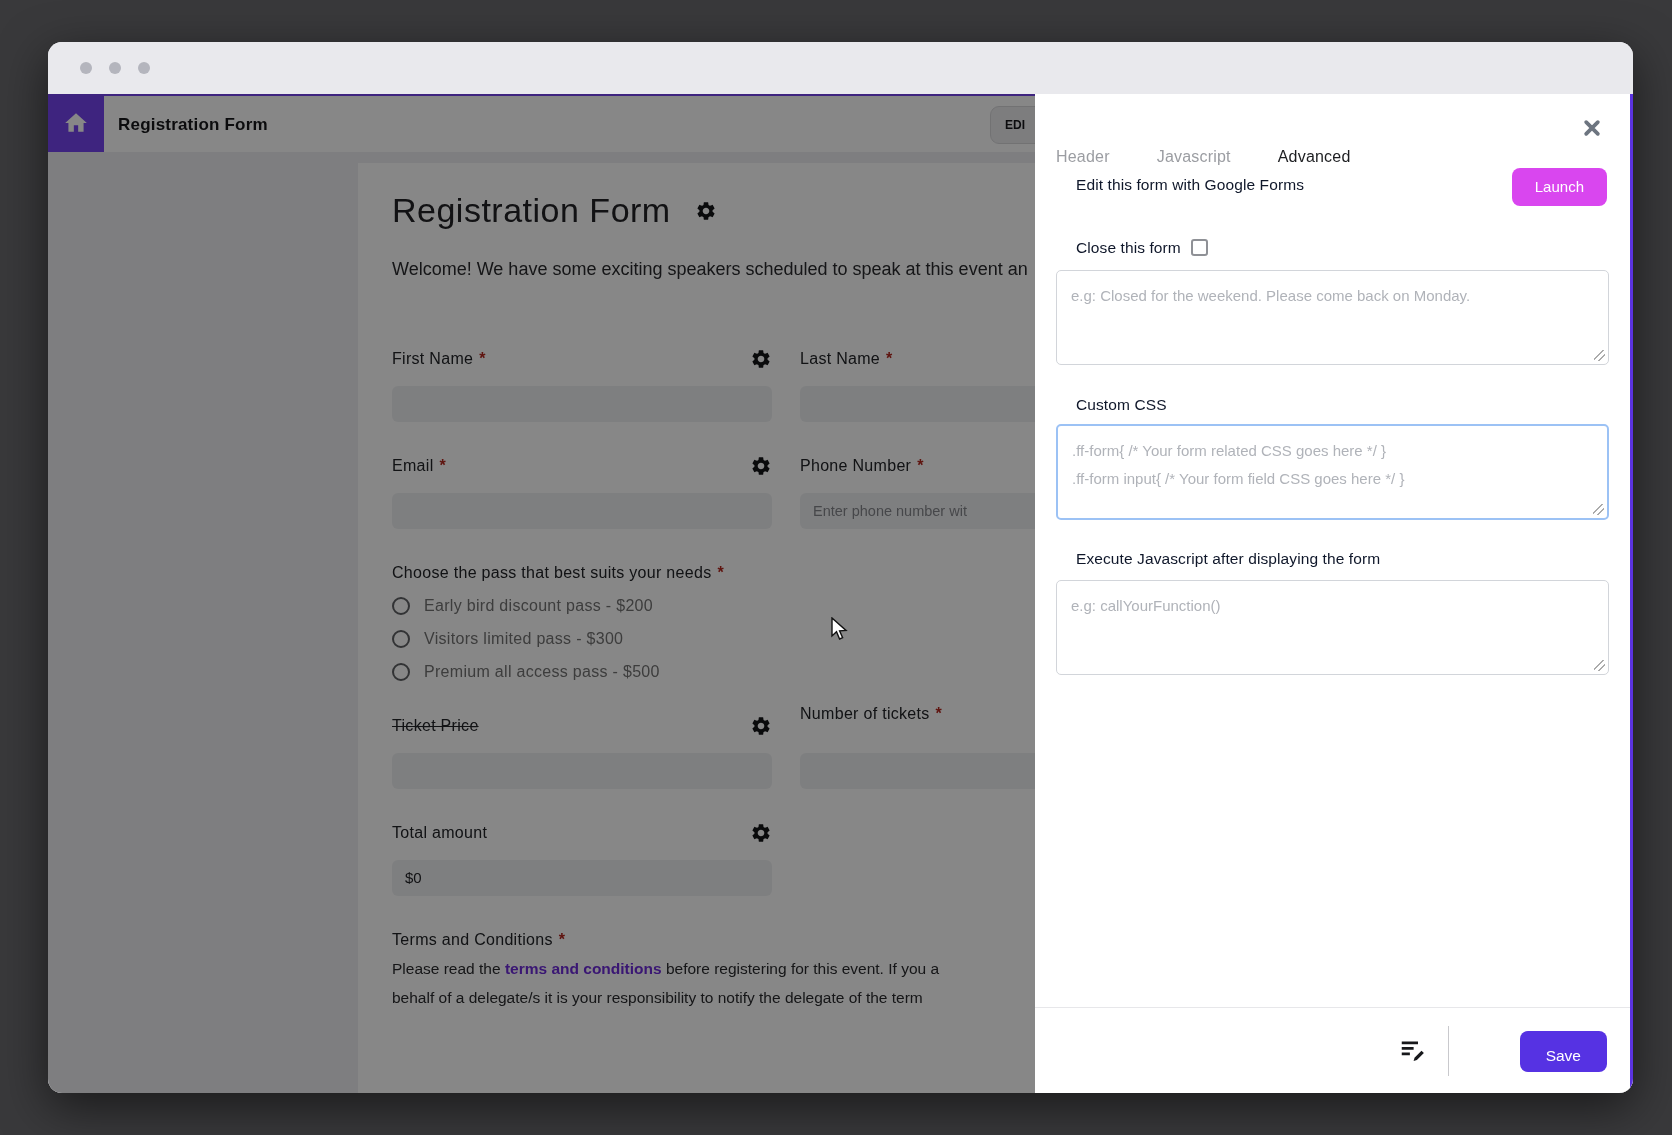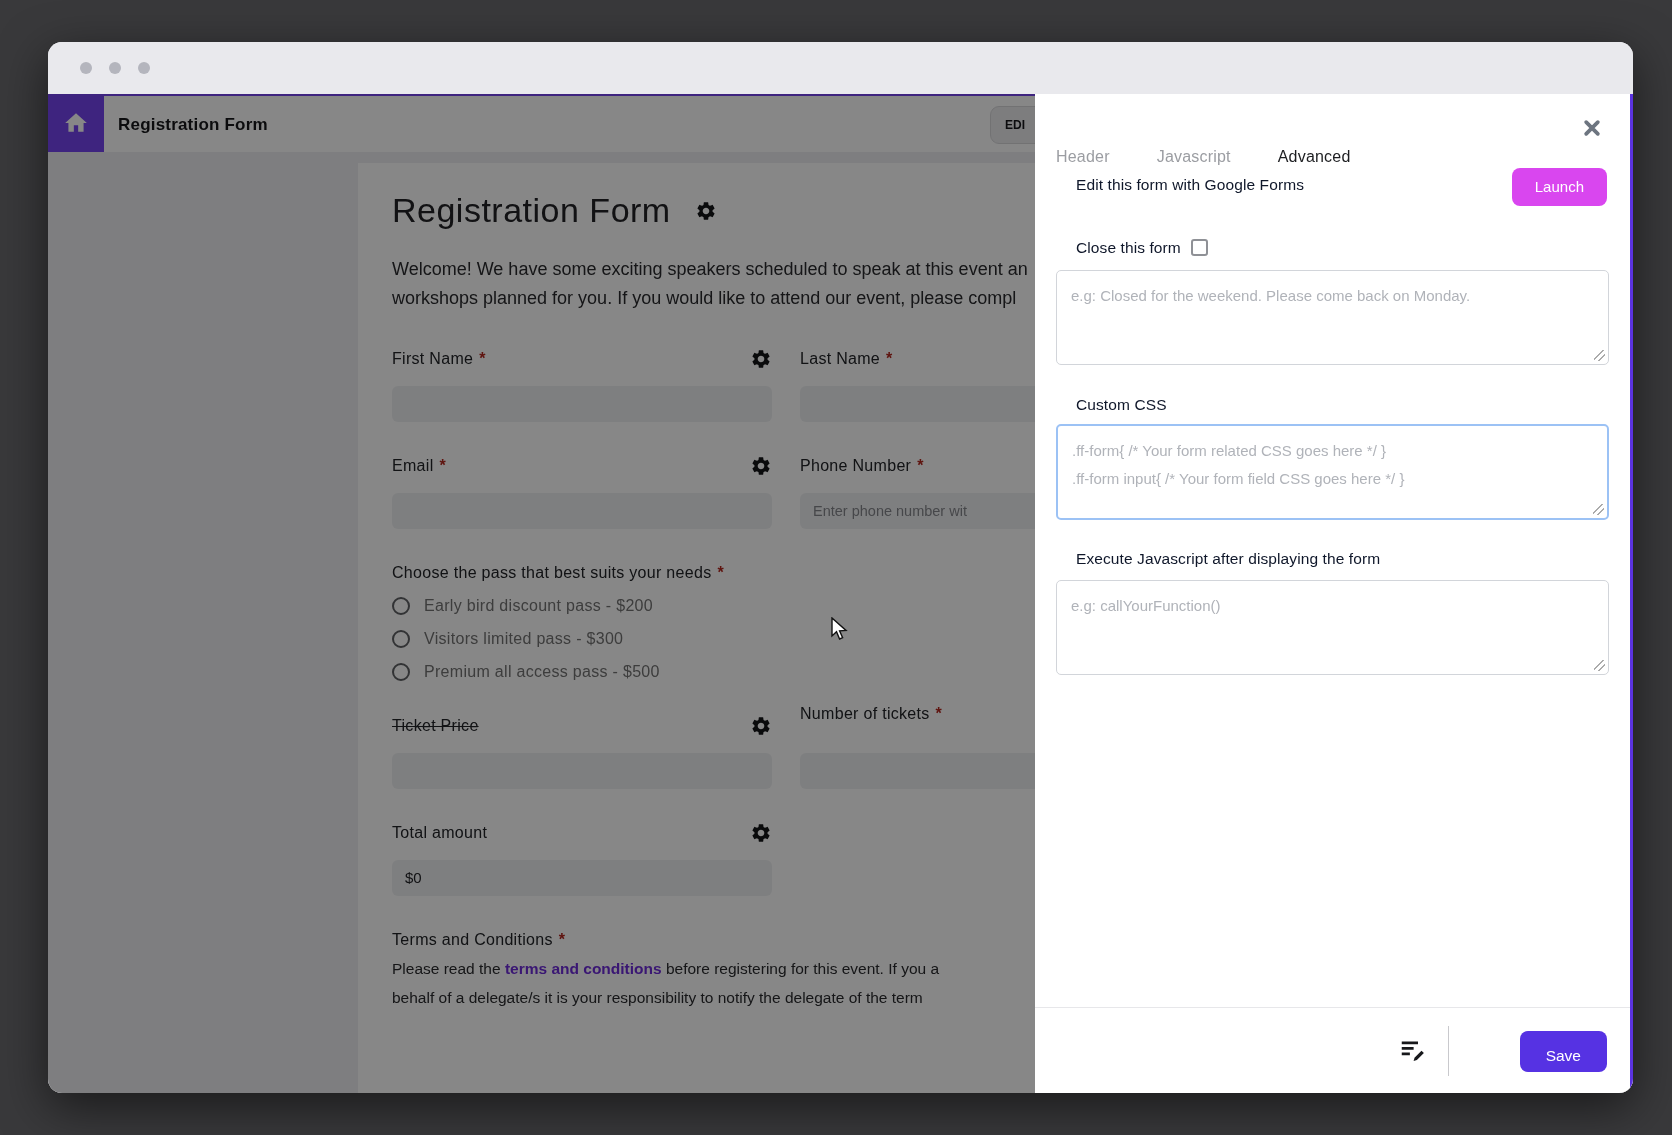--- a/index.html
+++ b/index.html
@@ -127,21 +127,20 @@
           <span class="t">Registration Form</span>
           <span class="gear-inline">
             <svg viewBox="0 0 24 24">
                 <path d="M19.14 12.94c.04-.3.06-.61.06-.94 0-.32-.02-.64-.07-.94l2.03-1.58c.18-.14.23-.41.12-.61l-1.92-3.32c-.12-.22-.37-.29-.59-.22l-2.39.96c-.5-.38-1.03-.7-1.62-.94L14.4 2.81c-.04-.24-.24-.41-.48-.41h-3.84c-.24 0-.43.17-.47.41L9.25 5.35c-.59.24-1.13.57-1.62.94l-2.39-.96c-.22-.08-.47 0-.59.22L2.74 8.87c-.12.21-.08.47.12.61l2.03 1.58c-.05.3-.09.63-.09.94s.02.64.07.94l-2.03 1.58c-.18.14-.23.41-.12.61l1.92 3.32c.12.22.37.29.59.22l2.39-.96c.5.38 1.03.7 1.62.94l.36 2.54c.05.24.24.41.48.41h3.84c.24 0 .44-.17.47-.41l.36-2.54c.59-.24 1.13-.56 1.62-.94l2.39.96c.22.08.47 0 .59-.22l1.92-3.32c.12-.22.07-.47-.12-.61l-2.01-1.58zM12 15.6c-1.98 0-3.6-1.62-3.6-3.6s1.62-3.6 3.6-3.6 3.6 1.62 3.6 3.6-1.62 3.6-3.6 3.6z"></path>
               </svg>
           </span>
         </div>
 
         <div class="welcome">
           <span style="display:block">Welcome! We have some exciting speakers scheduled to speak at this event an</span>
-          <span style="display:block">workshops planned for you. If you would like to attend our event, please compl</span>
         </div>
 
         <div class="lbl" style="left:34px; top:187px;">
           <span>First Name</span><span class="req">*</span>
         </div>
         <span class="gear" style="left:392px; top:185px;">
           <svg viewBox="0 0 24 24">
               <path d="M19.14 12.94c.04-.3.06-.61.06-.94 0-.32-.02-.64-.07-.94l2.03-1.58c.18-.14.23-.41.12-.61l-1.92-3.32c-.12-.22-.37-.29-.59-.22l-2.39.96c-.5-.38-1.03-.7-1.62-.94L14.4 2.81c-.04-.24-.24-.41-.48-.41h-3.84c-.24 0-.43.17-.47.41L9.25 5.35c-.59.24-1.13.57-1.62.94l-2.39-.96c-.22-.08-.47 0-.59.22L2.74 8.87c-.12.21-.08.47.12.61l2.03 1.58c-.05.3-.09.63-.09.94s.02.64.07.94l-2.03 1.58c-.18.14-.23.41-.12.61l1.92 3.32c.12.22.37.29.59.22l2.39-.96c.5.38 1.03.7 1.62.94l.36 2.54c.05.24.24.41.48.41h3.84c.24 0 .44-.17.47-.41l.36-2.54c.59-.24 1.13-.56 1.62-.94l2.39.96c.22.08.47 0 .59-.22l1.92-3.32c.12-.22.07-.47-.12-.61l-2.01-1.58zM12 15.6c-1.98 0-3.6-1.62-3.6-3.6s1.62-3.6 3.6-3.6 3.6 1.62 3.6 3.6-1.62 3.6-3.6 3.6z"></path>
             </svg>
         </span>

